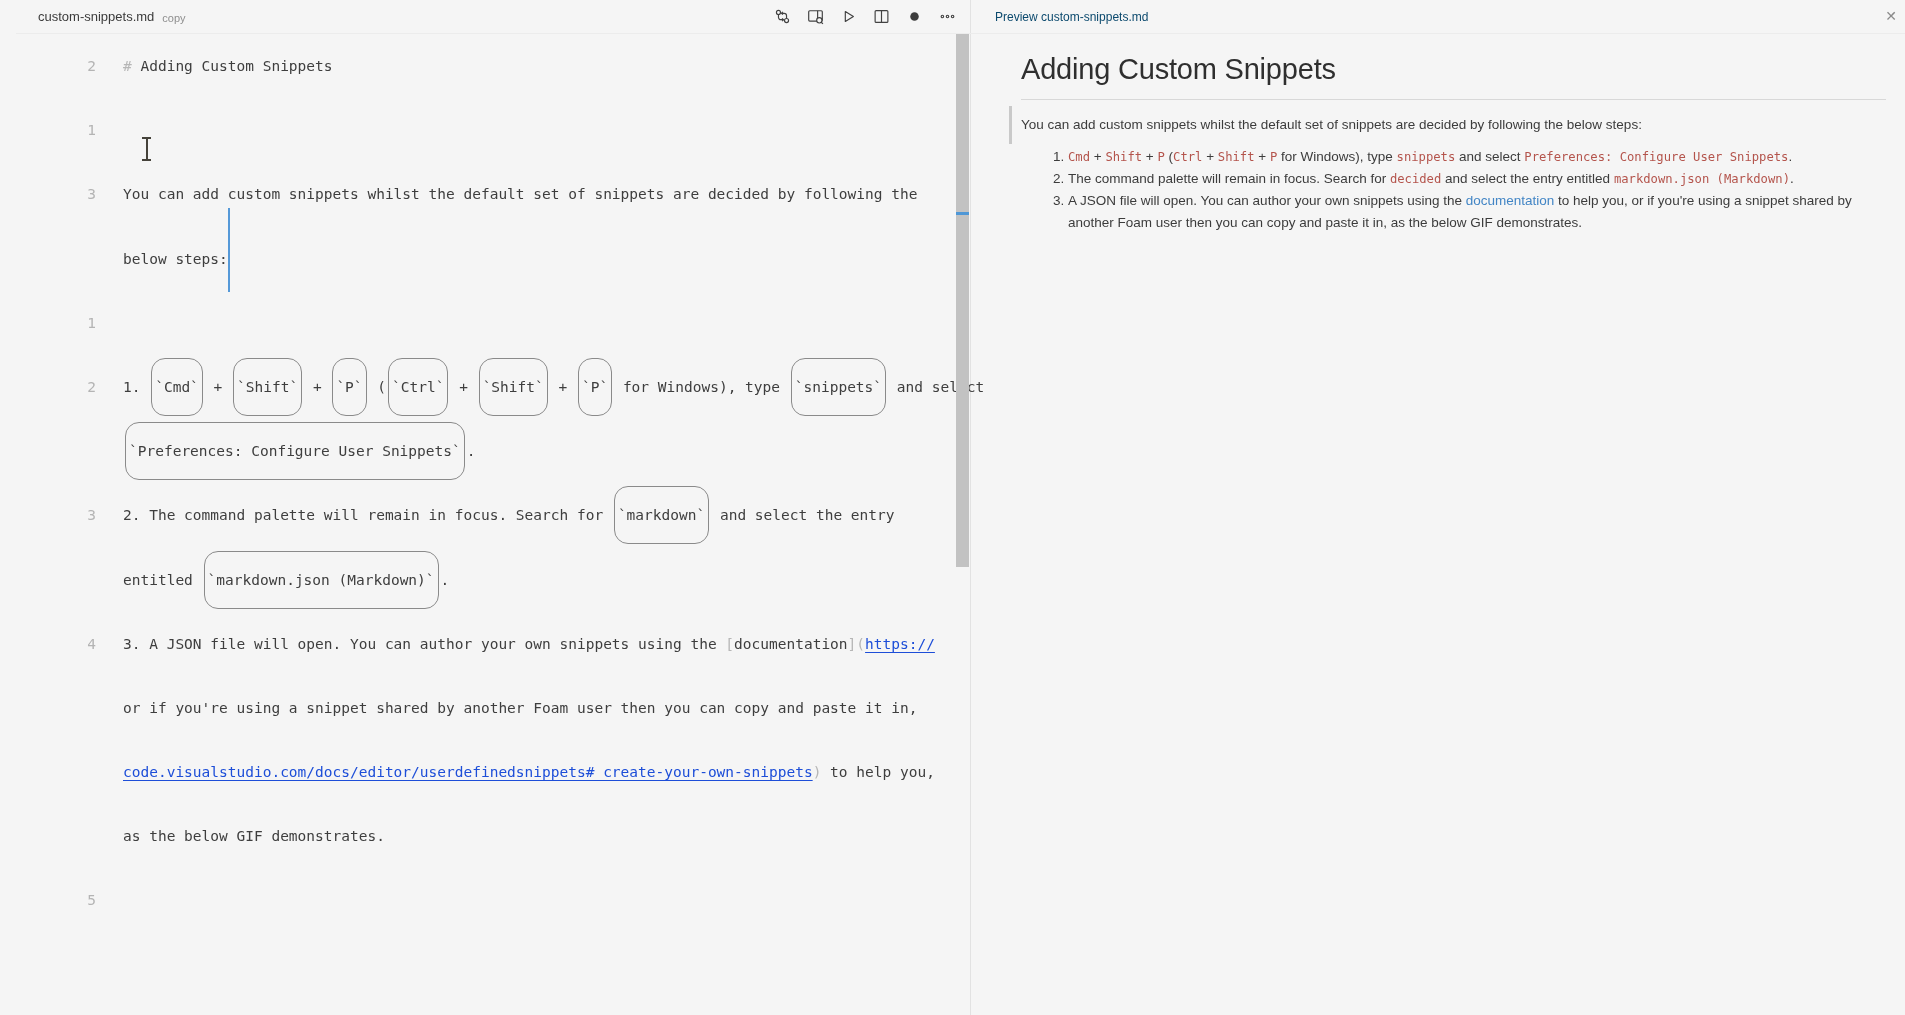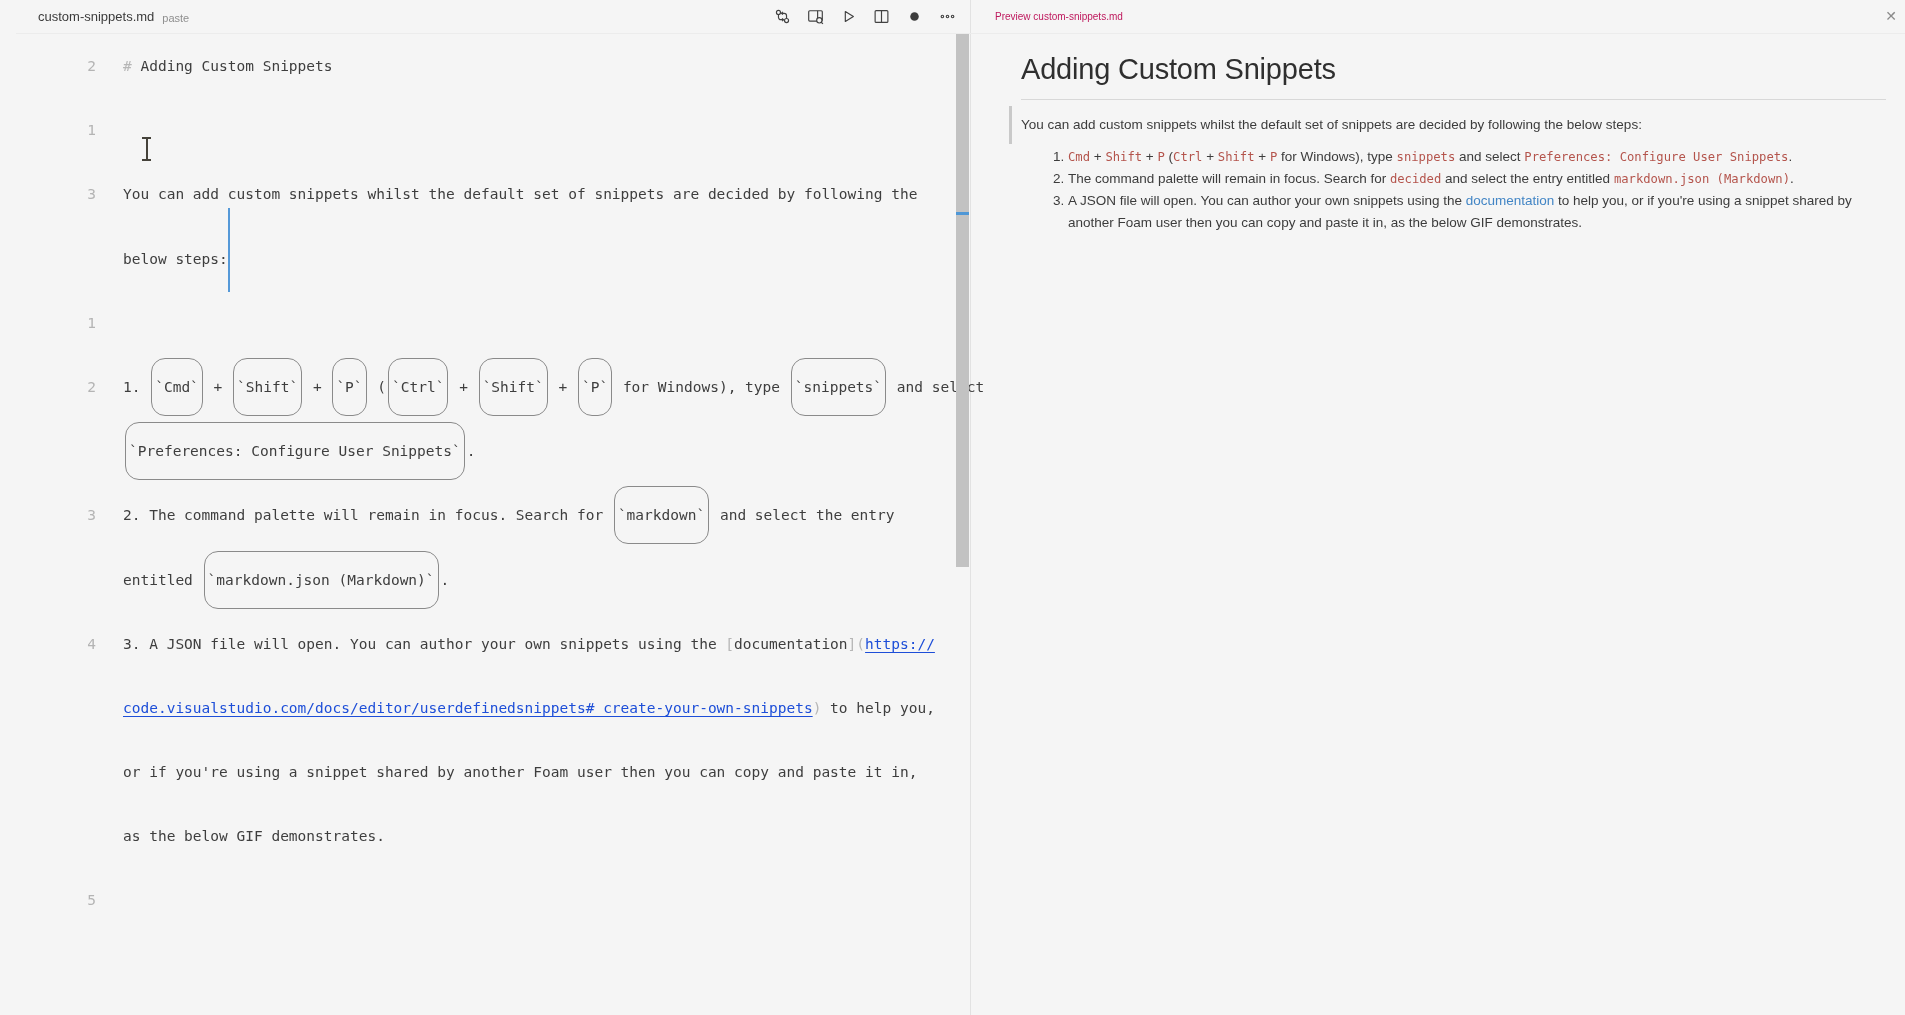--- a/index.html
+++ b/index.html
@@ -13,21 +13,21 @@
 
   
   .titlebar{height:33px;flex:none;display:flex;background:#f5f5f5;border-bottom:1px solid #ececec;}
   .tab-area{width:954px;flex:none;display:flex;align-items:center;padding-left:22px;position:relative;box-sizing:border-box;}
   .file-name{font-size:13px;color:#3b3b3b;}
   .file-hint{font-size:11px;color:#8f8f8f;margin-left:8px;padding-top:2px;}
   .actions{position:absolute;right:14px;top:0;height:100%;display:flex;align-items:center;gap:15px;}
   .icon-btn{width:18px;height:18px;display:flex;align-items:center;justify-content:center;cursor:pointer;}
   .icon-btn svg{width:17px;height:17px;stroke:#424242;fill:none;stroke-width:1.1;}
   .preview-header{flex:1;display:flex;align-items:center;padding-left:24px;position:relative;border-left:1px solid #e2e2e2;box-sizing:border-box;}
-  .preview-title{font-size:10px;color:#be185d;}
+  .preview-title{font-size:12px;color:#0c4a6e;}
   .close-btn{position:absolute;right:24px;top:8px;font-size:14px;color:#8a8a8a;cursor:pointer;line-height:16px;}
 
   
   .main{flex:1;display:flex;position:relative;}
   .sash{width:1px;background:#e2e2e2;flex:none;}
 
   
   .editor{width:954px;flex:none;position:relative;box-sizing:border-box;}
   .ed-rows{position:absolute;inset:0;}
   .ed-row{height:64.2px;line-height:64.2px;display:flex;white-space:pre;
@@ -62,21 +62,21 @@
   .pv-link{color:var(--linkblue,#4285c5);cursor:pointer;}
 </style>
 </head>
 <body>
 
 <div class="app">
 
   <div class="titlebar">
     <div class="tab-area">
       <span class="file-name">custom-snippets.md</span>
-      <span class="file-hint">paste</span>
+      <span class="file-hint">copy</span>
       <div class="actions">
         <span class="icon-btn">
           <svg viewBox="0 0 16 16">
             <circle cx="4.2" cy="4.2" r="1.9"></circle>
             <circle cx="11.8" cy="11.8" r="1.9"></circle>
             <path d="M4.2 6.4 v2.4 a2.2 2.2 0 0 0 2.2 2.2 h2.4"></path>
             <path d="M7.6 9.7 l1.4 1.3 -1.4 1.3"></path>
             <path d="M11.8 9.6 v-2.4 a2.2 2.2 0 0 0 -2.2 -2.2 h-2.4"></path>
             <path d="M8.4 3.7 l-1.4 1.3 1.4 1.3"></path>
           </svg>
@@ -127,22 +127,22 @@
           <div class="ed-row"><div class="ed-num">2</div><div class="ed-text"><span class="sg-punct"># </span><span>Adding Custom Snippets</span></div></div>
           <div class="ed-row"><div class="ed-num">1</div><div class="ed-text"></div></div>
           <div class="ed-row"><div class="ed-num">3</div><div class="ed-text"><span>You can add custom snippets whilst the default set of snippets are decided by following the</span></div></div>
           <div class="ed-row"><div class="ed-num"></div><div class="ed-text"><span>below steps:</span><span class="sg-caret"></span></div></div>
           <div class="ed-row"><div class="ed-num">1</div><div class="ed-text"></div></div>
           <div class="ed-row"><div class="ed-num">2</div><div class="ed-text"><span>1. </span><span class="sg-code">`Cmd`</span><span> + </span><span class="sg-code">`Shift`</span><span> + </span><span class="sg-code">`P`</span><span> (</span><span class="sg-code">`Ctrl`</span><span> + </span><span class="sg-code">`Shift`</span><span> + </span><span class="sg-code">`P`</span><span> for Windows), type </span><span class="sg-code">`snippets`</span><span> and select</span></div></div>
           <div class="ed-row"><div class="ed-num"></div><div class="ed-text"><span class="sg-code">`Preferences: Configure User Snippets`</span><span>.</span></div></div>
           <div class="ed-row"><div class="ed-num">3</div><div class="ed-text"><span>2. The command palette will remain in focus. Search for </span><span class="sg-code">`markdown`</span><span> and select the entry</span></div></div>
           <div class="ed-row"><div class="ed-num"></div><div class="ed-text"><span>entitled </span><span class="sg-code">`markdown.json (Markdown)`</span><span>.</span></div></div>
           <div class="ed-row"><div class="ed-num">4</div><div class="ed-text"><span>3. A JSON file will open. You can author your own snippets using the </span><span class="sg-punct">[</span><span>documentation</span><span class="sg-punct">](</span><span class="sg-url">https://</span></div></div>
+          <div class="ed-row"><div class="ed-num"></div><div class="ed-text"><span>or if you're using a snippet shared by another Foam user then you can copy and paste it in,</span></div></div>
           <div class="ed-row"><div class="ed-num"></div><div class="ed-text"><span class="sg-url">code.visualstudio.com/docs/editor/userdefinedsnippets#_create-your-own-snippets</span><span class="sg-punct">)</span><span> to help you,</span></div></div>
-          <div class="ed-row"><div class="ed-num"></div><div class="ed-text"><span>or if you're using a snippet shared by another Foam user then you can copy and paste it in,</span></div></div>
           <div class="ed-row"><div class="ed-num"></div><div class="ed-text"><span>as the below GIF demonstrates.</span></div></div>
           <div class="ed-row"><div class="ed-num">5</div><div class="ed-text"></div></div>
         </div>
       <div class="ibeam">
         <div class="cap t"></div>
           <div class="stem"></div>
           <div class="cap b"></div>
       </div>
       <div class="scrollbar">
         <div class="scroll-marker"></div>

